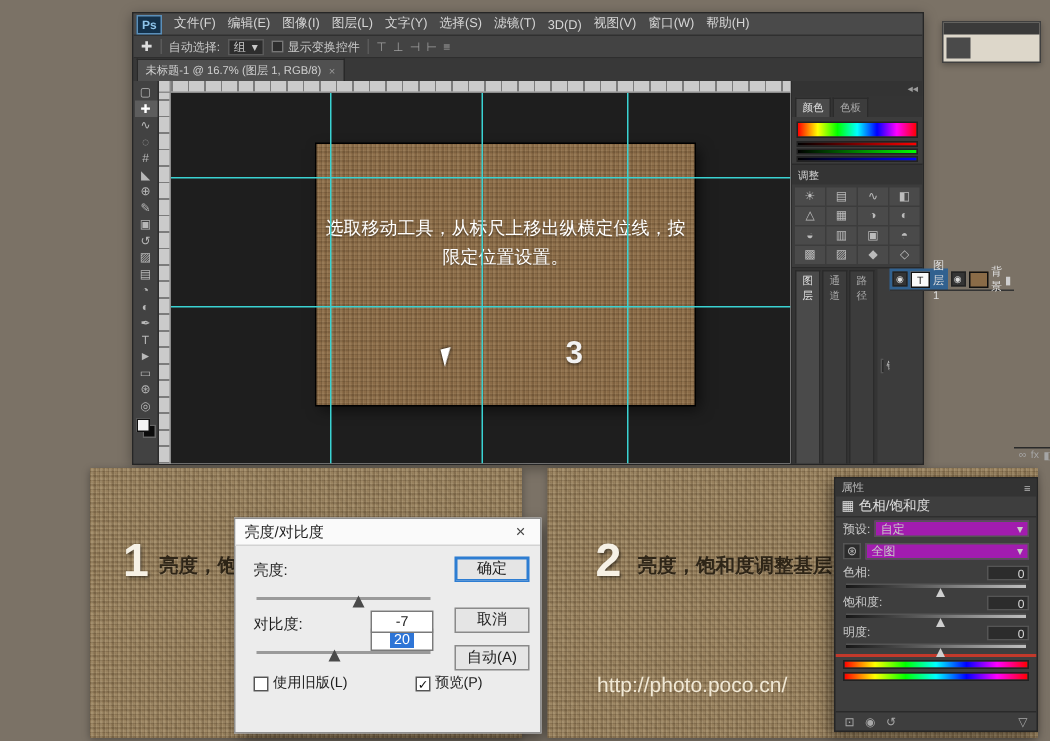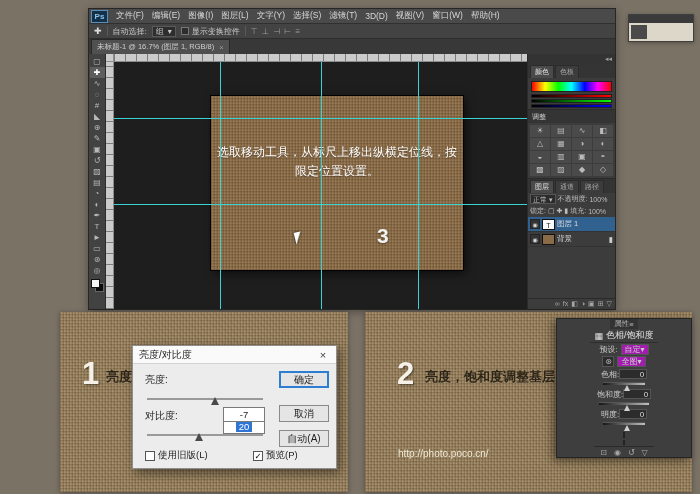--- a/index.html
+++ b/index.html
@@ -58,21 +58,21 @@
   .ptab.on{background:#4a4a4a;color:#e0e0e0;}
   .spectrum{height:11px;margin:3px 3px 2px 3px;border:1px solid #222;
     background:linear-gradient(90deg,#f00,#ff0,#0f0,#0ff,#00f,#f0f,#f00);}
   .rgbbar{height:4px;margin:1px 3px;border:1px solid #222;}
   .rbar{background:linear-gradient(90deg,#000,#f00);}
   .gbar{background:linear-gradient(90deg,#000,#0f0);}
   .bbar{background:linear-gradient(90deg,#000,#00f);}
   .ptitle{padding:2px 4px 1px 4px;color:#d2d2d2;background:#343434;}
   .adjgrid{display:grid;grid-template-columns:repeat(4,1fr);gap:1px;padding:2px;}
   .adjico{height:12px;background:#4a4a4a;color:#bbb;font-size:8px;line-height:12px;text-align:center;}
-  .layerspanel{flex:1;display:flex;flex-direction:column;}
+  .layerspanel{flex:1;display:flex;flex-direction:row;}
   .lrow{display:flex;align-items:center;gap:2px;padding:1px 2px;white-space:nowrap;overflow:hidden;}
   .selbox{background:#2b2b2b;border:1px solid #565656;padding:0 2px;display:inline-flex;gap:2px;height:10px;line-height:9px;}
   .ltxt{white-space:nowrap;}
   .layerrow{display:flex;align-items:center;gap:2px;height:15px;padding:0 2px;font-size:7.5px;color:#ddd;border-bottom:1px solid #333;}
   .layerrow.sel{background:#31618f;}
   .eyebox{width:10px;height:10px;background:#343434;border:1px solid #232323;font-size:6px;line-height:10px;text-align:center;color:#ddd;}
   .thumb{width:13px;height:11px;border:1px solid #111;font-size:7px;line-height:11px;text-align:center;}
   .t1{background:#fafafa;color:#222;}
   .t2{background:#8a6b47;}
   .lname{flex:1;overflow:hidden;}
@@ -92,38 +92,38 @@
       repeating-linear-gradient(0deg,rgba(55,38,18,.16) 0 1px,rgba(255,242,210,.07) 1px 2px,transparent 2px 3px),
       repeating-linear-gradient(45deg,rgba(0,0,0,.04) 0 2px,transparent 2px 5px);
     box-shadow:0 1px 5px rgba(0,0,0,.35);}
   .step1{left:60px;top:312px;width:288px;}
   .step2{left:365px;top:312px;width:327px;}
   .bignum{position:absolute;color:#f6f1e6;font-size:31px;font-weight:bold;text-shadow:1px 1px 2px rgba(0,0,0,.45);}
   .caption{position:absolute;color:#2e2517;font-size:13px;font-weight:bold;text-shadow:0 1px 0 rgba(255,255,255,.12);}
   .logo{position:absolute;left:28px;top:98px;color:#fff;text-shadow:0 1px 2px rgba(0,0,0,.35);}
   .logo .lmain{font-size:30px;font-weight:bold;letter-spacing:1px;}
   .logo .lsuffix{font-size:16px;font-weight:bold;margin-left:3px;}
-  .url{position:absolute;left:33px;top:136px;color:#f0e8d5;font-size:10px;}
-
-  
-  .dlg{position:absolute;left:72px;top:33px;width:205px;height:124px;background:#ececec;border:1px solid #8f8f8f;box-shadow:3px 4px 10px rgba(0,0,0,.45);font-size:10px;color:#1d1d1d;}
+  .url{position:absolute;left:33px;top:136px;color:#f0e8d5;font-size:14px;}
+
+  
+  .dlg{position:absolute;left:96px;top:33px;width:205px;height:144px;background:#ececec;border:1px solid #8f8f8f;box-shadow:3px 4px 10px rgba(0,0,0,.45);font-size:10px;color:#1d1d1d;}
   .dtitle{height:18px;background:#fafafa;border-bottom:1px solid #d2d2d2;display:flex;justify-content:space-between;align-items:center;padding:0 6px;}
   .dclose{color:#444;font-size:11px;width:14px;text-align:center;}
   .dlabel{position:absolute;}
   .dfield{position:absolute;width:42px;height:15px;background:#fff;border:1px solid #7a7a7a;text-align:center;line-height:14px;font-size:9.5px;}
   .dfield .hl{background:#2e75d6;color:#fff;padding:0 3px;}
   .dbtn{position:absolute;width:50px;height:17px;background:#e5e5e5;border:1px solid #8a8a8a;text-align:center;line-height:16px;font-size:10px;}
   .dbtn.ok{border-color:#2d7dd2;box-shadow:inset 0 0 0 1px #2d7dd2;}
   .dtrack{position:absolute;height:2px;background:#9a9a9a;width:116px;left:14px;}
   .dthumb{position:absolute;top:-1px;width:0;height:0;border-left:4px solid transparent;border-right:4px solid transparent;border-bottom:8px solid #4a4a4a;}
   .dcheck{position:absolute;display:flex;align-items:center;gap:3px;font-size:9.5px;}
   .dbox{width:10px;height:10px;background:#fff;border:1px solid #555;font-size:8.5px;line-height:9px;text-align:center;color:#111;}
 
   
-  .hsp{position:absolute;left:191px;top:6px;width:136px;height:140px;background:#3e3e3e;border:1px solid #252525;box-shadow:-3px 3px 9px rgba(0,0,0,.45);display:flex;flex-direction:column;font-size:8px;color:#c9c9c9;overflow:hidden;align-items:center;}
+  .hsp{position:absolute;left:191px;top:6px;width:136px;height:170px;background:#3e3e3e;border:1px solid #252525;box-shadow:-3px 3px 9px rgba(0,0,0,.45);display:flex;flex-direction:column;font-size:8px;color:#c9c9c9;overflow:hidden;}
   .hshead{height:12px;background:#333;display:flex;justify-content:space-between;align-items:center;padding:0 4px;font-size:7.5px;color:#b5b5b5;}
   .hssub{height:14px;display:flex;align-items:center;gap:3px;padding:0 4px;font-size:9px;color:#e0e0e0;border-bottom:1px solid #2e2e2e;}
   .hsrow{height:15px;display:flex;align-items:center;gap:3px;padding:0 5px;}
   .hsel{flex:1;background:#a21caf;border:1px solid #555;height:11px;line-height:10px;display:flex;justify-content:space-between;padding:0 3px;}
   .handbox{width:12px;height:11px;background:#2c2c2c;border:1px solid #555;text-align:center;line-height:10px;color:#bbb;}
   .sgroup{padding:1px 5px 0 5px;}
   .slabelrow{display:flex;justify-content:space-between;align-items:center;height:11px;}
   .hval{width:28px;height:10px;background:#2c2c2c;border:1px solid #555;text-align:right;padding-right:2px;line-height:9px;color:#ddd;}
   .htrack{position:relative;height:3px;margin:2px 2px 3px 2px;background:linear-gradient(90deg,#161616,#bfbfbf);border-top:1px solid #555;}
   .hthumb{position:absolute;left:50%;top:2px;width:0;height:0;border-left:3px solid transparent;border-right:3px solid transparent;border-bottom:6px solid #cfcfcf;}

